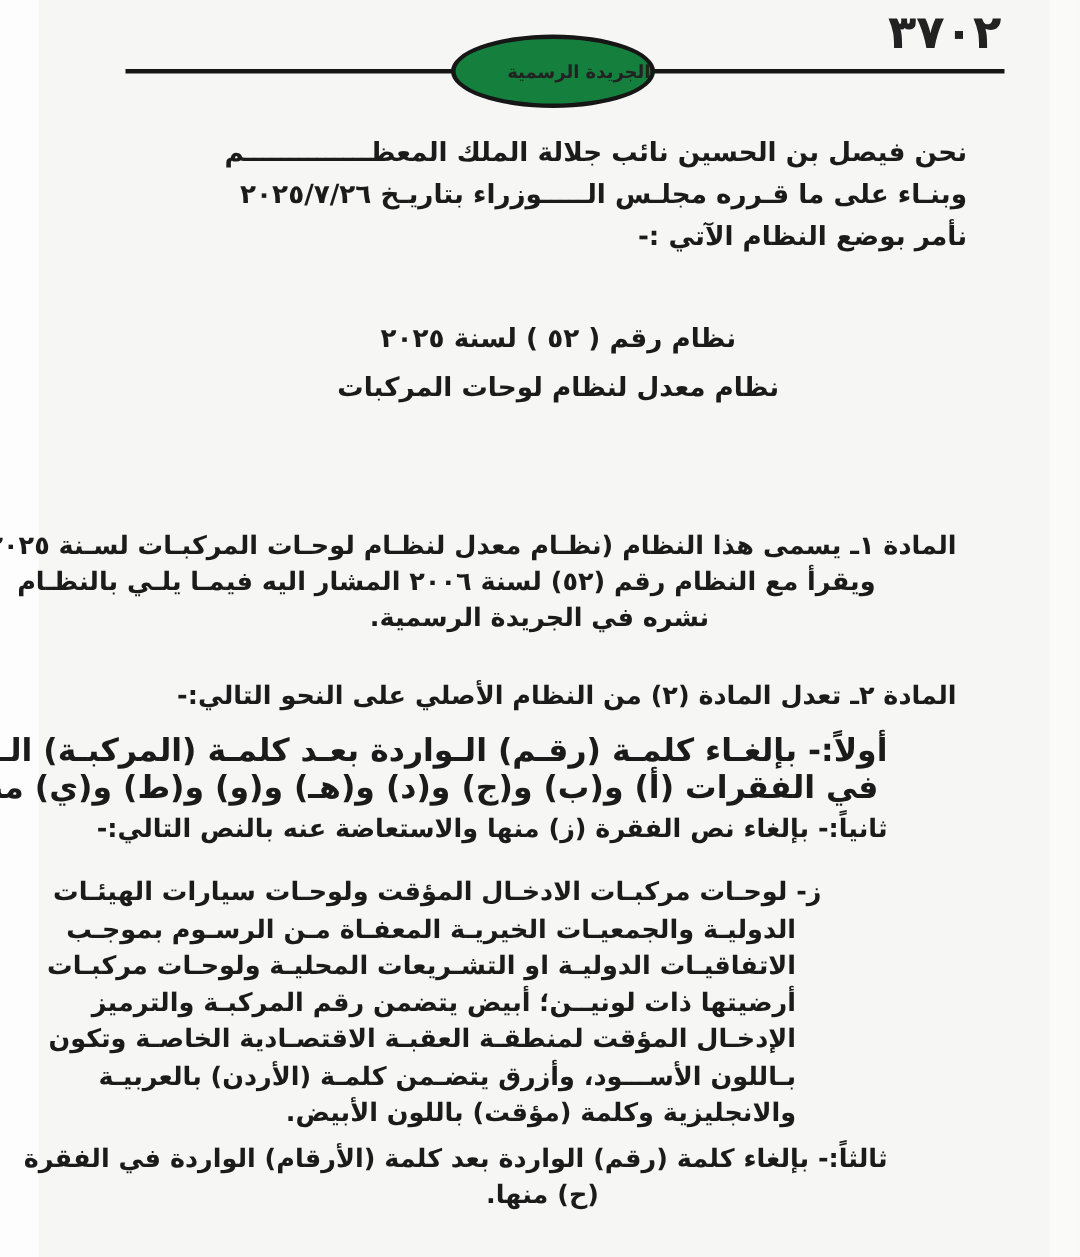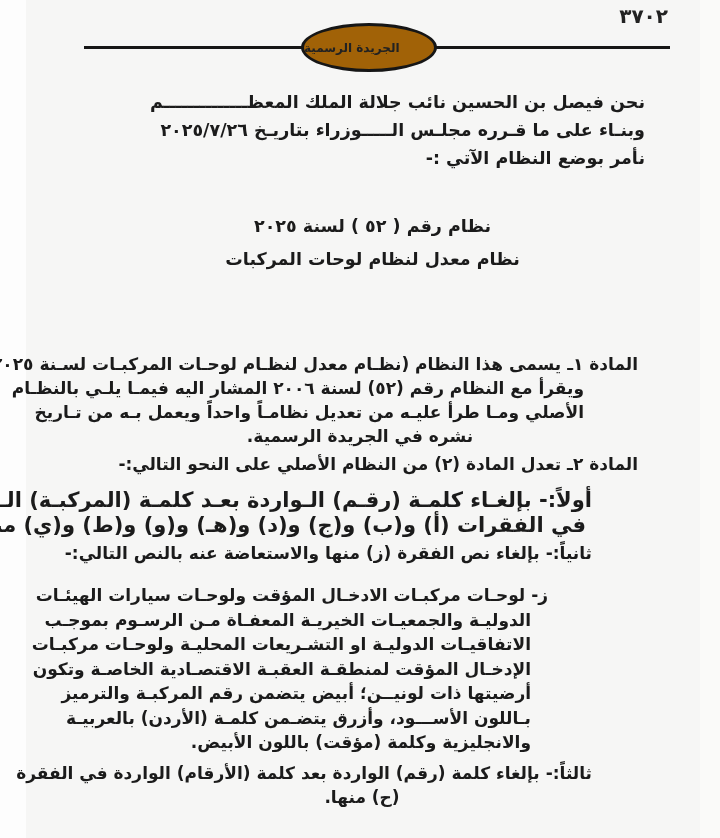--- a/index.html
+++ b/index.html
@@ -12,32 +12,32 @@
     overflow:hidden;
     direction:rtl;
   }
   .edge{position:absolute;top:0;bottom:0;}
   .edge-left{left:0;width:26px;background:#fdfdfd;}
   .edge-right{right:0;width:20px;background:#fafaf9;}
 
   
   .page-number{
     position:absolute;top:4px;right:52px;
-    font-size:20px;font-weight:bold;color:#222;
+    font-size:31px;font-weight:bold;color:#222;
     letter-spacing:1px;
   }
   .header-rule{
     position:absolute;top:46px;left:84px;width:586px;height:3px;
     background:#161616;z-index:1;
   }
   .header-ellipse{
     position:absolute;left:301px;top:23px;width:136px;height:49px;
     border:3px solid #161616;border-radius:50%;
-    background:#a16207;z-index:2;
-    display:flex;align-items:center;justify-content:flex-end;
+    background:#15803d;z-index:2;
+    display:flex;align-items:center;justify-content:flex-start;
     box-sizing:border-box;
   }
   .header-ellipse span{font-size:12px;font-weight:bold;color:#222;}
 
   
   .blk{position:absolute;direction:rtl;font-weight:bold;}
   .blk div{text-align:right;white-space:nowrap;}
 
   .preamble{top:88px;right:75px;font-size:17.5px;line-height:28px;}
   .law-title{top:210px;right:75px;left:100px;font-size:17.5px;line-height:33px;}
@@ -81,41 +81,40 @@
   </div>
 
   <div class="blk law-title">
     <div>نظام رقم ( ٥٢ ) لسنة ٢٠٢٥</div>
     <div>نظام معدل لنظام لوحات المركبات</div>
   </div>
 
   <div class="blk article1">
     <div>المادة ١ـ يسمى هذا النظام (نظـام معدل لنظـام لوحـات المركبـات لسـنة ٢٠٢٥)</div>
     <div class="cont">ويقرأ مع النظام رقم (٥٢) لسنة ٢٠٠٦ المشار اليه فيمـا يلـي بالنظـام</div>
-    <div class="cont">الأصلي ومـا طرأ عليـه من تعديل نظامـاً واحداً ويعمل بـه من تـاريخ</div>
     <div class="cen">نشره في الجريدة الرسمية.</div>
   </div>
 
   <div class="blk article2-intro">المادة ٢ـ تعدل المادة (٢) من النظام الأصلي على النحو التالي:-</div>
 
   <div class="blk first-clause">
     <div>أولاً:- بإلغـاء كلمـة (رقـم) الـواردة بعـد كلمـة (المركبـة) الـواردة</div>
     <div class="cont">في الفقرات (أ) و(ب) و(ج) و(د) و(هـ) و(و) و(ط) و(ي) منها.</div>
   </div>
 
   <div class="blk second-clause">
     <div>ثانياً:- بإلغاء نص الفقرة (ز) منها والاستعاضة عنه بالنص التالي:-</div>
   </div>
 
   <div class="blk clause-z">
     <div>ز- لوحـات مركبـات الادخـال المؤقت ولوحـات سيارات الهيئـات</div>
     <div class="cont">الدوليـة والجمعيـات الخيريـة المعفـاة مـن الرسـوم بموجـب</div>
     <div class="cont">الاتفاقيـات الدوليـة او التشـريعات المحليـة ولوحـات مركبـات</div>
+    <div class="cont">أرضيتها ذات لونيــن؛ أبيض يتضمن رقم المركبـة والترميز</div>
     <div class="cont">الإدخـال المؤقت لمنطقـة العقبـة الاقتصـادية الخاصـة وتكون</div>
-    <div class="cont">أرضيتها ذات لونيــن؛ أبيض يتضمن رقم المركبـة والترميز</div>
     <div class="cont">بـاللون الأســـود، وأزرق يتضـمن كلمـة (الأردن) بالعربيـة</div>
     <div class="cont">والانجليزية وكلمة (مؤقت) باللون الأبيض.</div>
   </div>
 
   <div class="blk third-clause">
     <div>ثالثاً:- بإلغاء كلمة (رقم) الواردة بعد كلمة (الأرقام) الواردة في الفقرة</div>
     <div class="cen">(ح) منها.</div>
   </div>
 
 </div>

